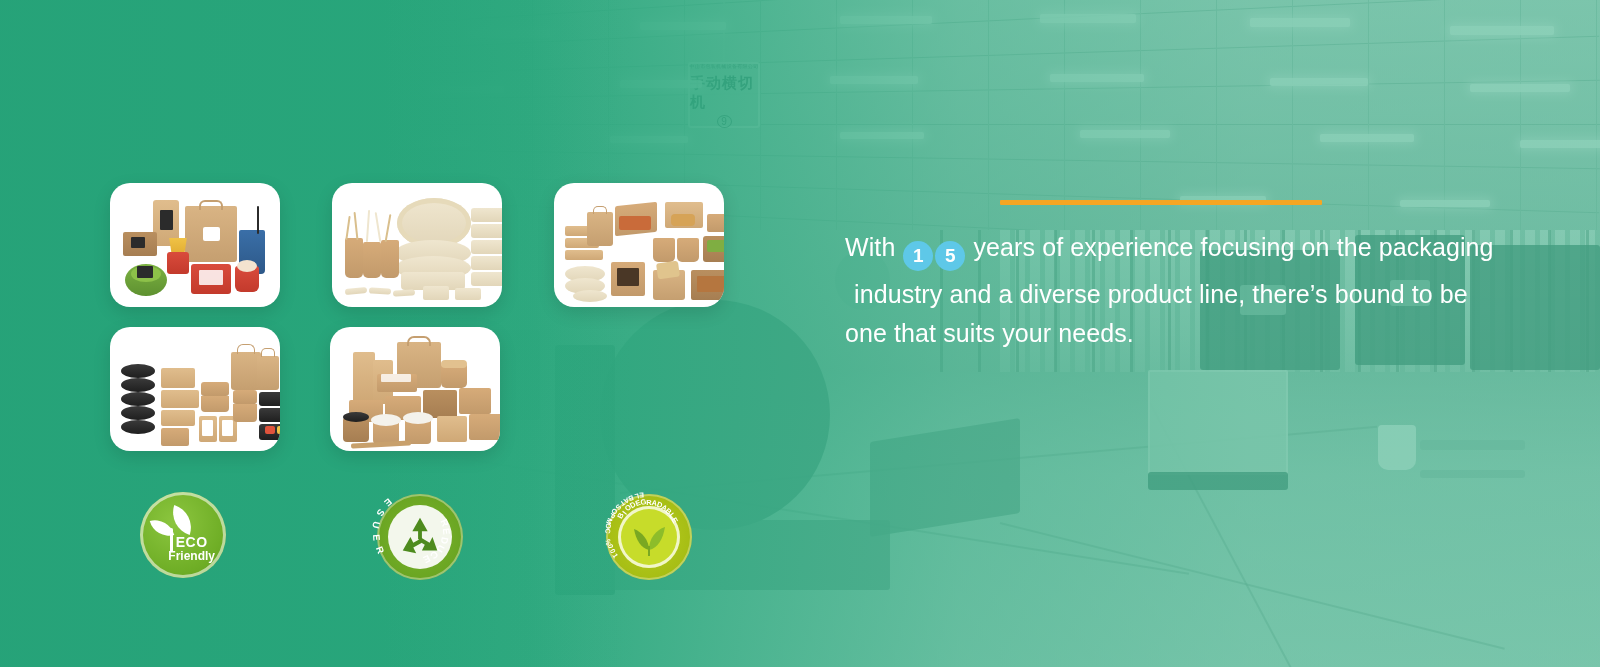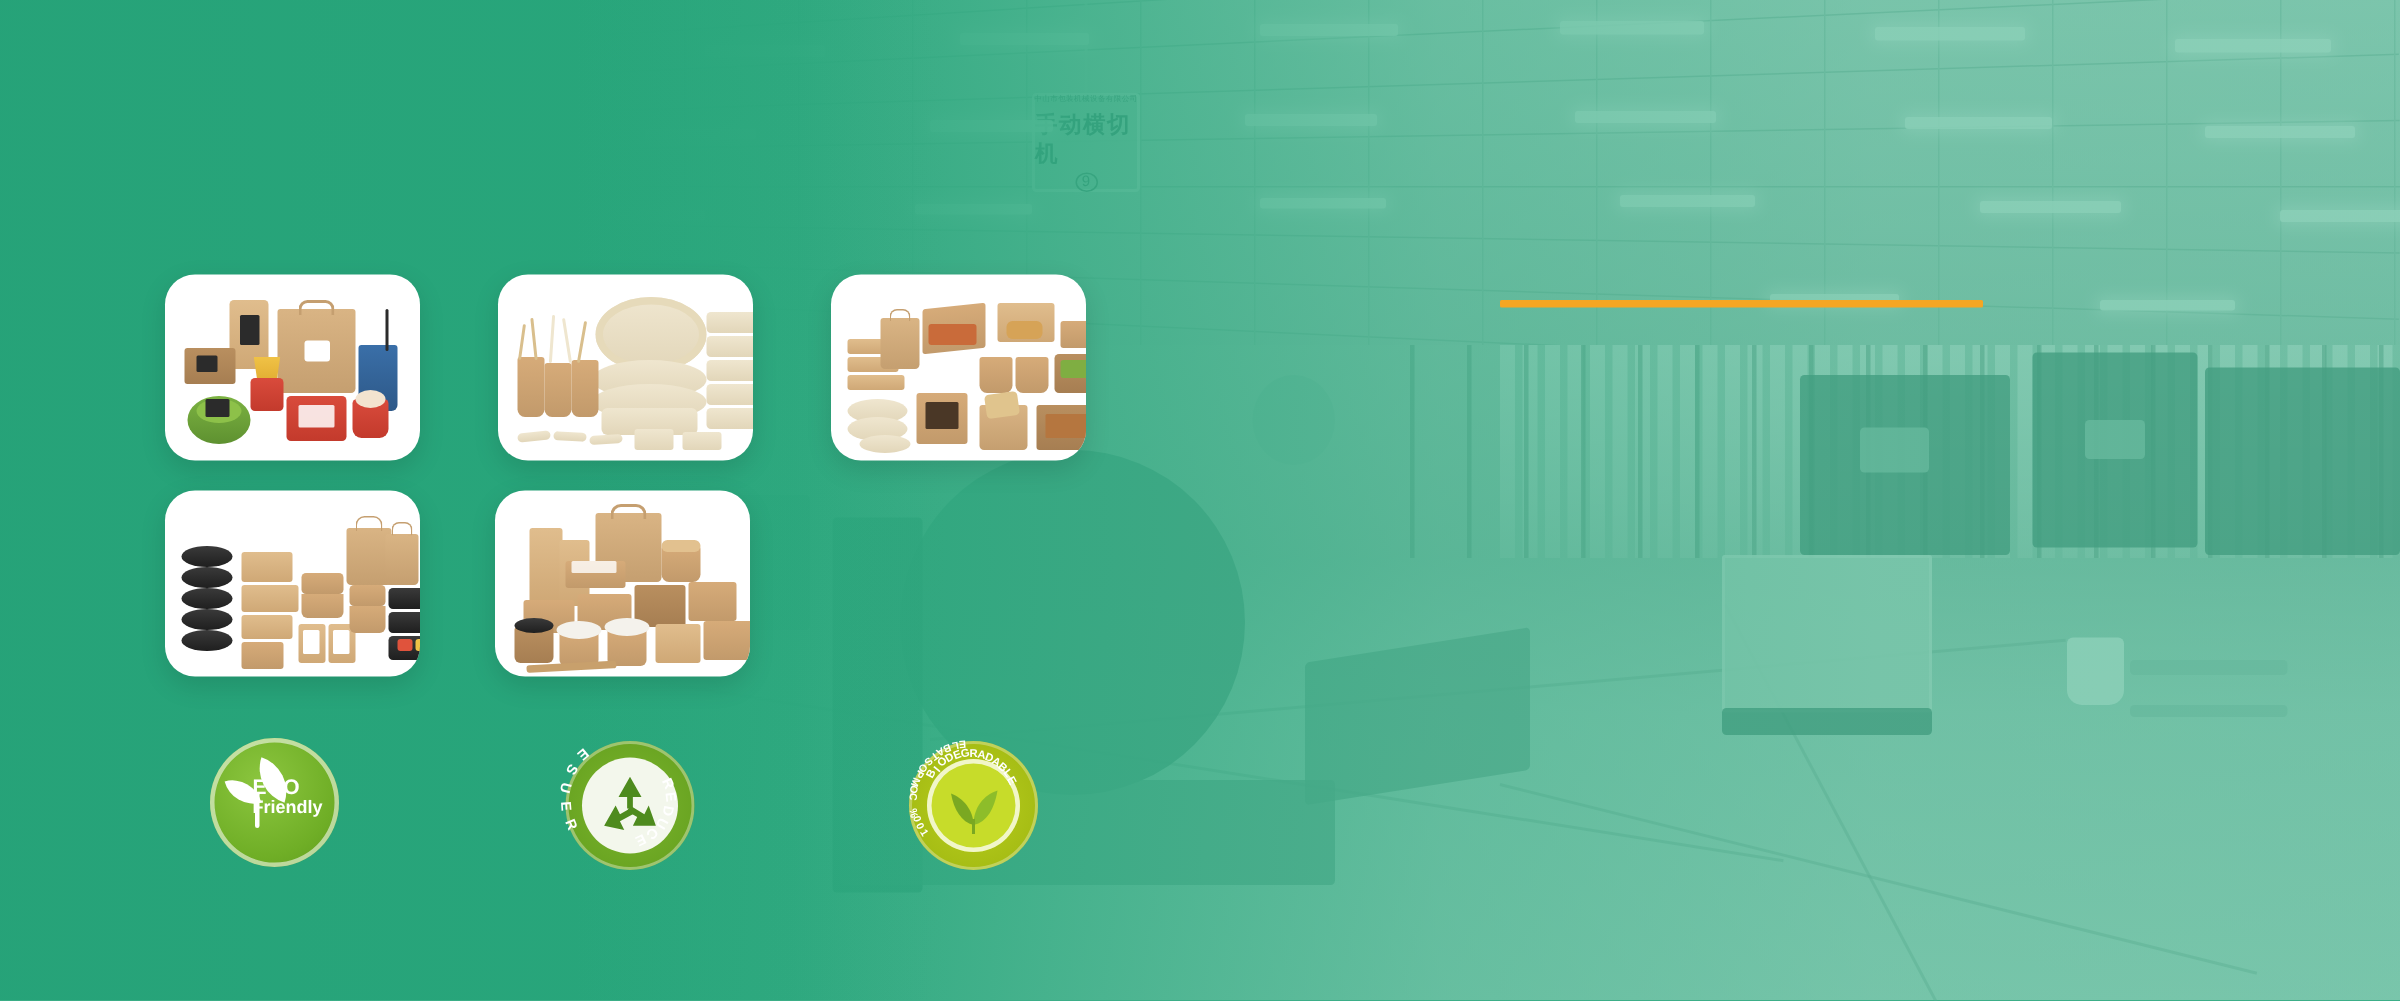--- a/index.html
+++ b/index.html
@@ -153,22 +153,22 @@
   .badges{ position:absolute; left:140px; top:492px; width:600px; height:100px; }
   .badge{ position:absolute; width:86px; height:86px; border-radius:50%; }
 
   .badge-eco{
     left:0; top:0;
     background:radial-gradient(circle at 40% 35%,#8cc63f 0%,#6fae26 65%,#5d9a1e 100%);
     box-shadow:inset 0 0 0 3px rgba(255,255,255,.55);
     display:flex; align-items:flex-end; justify-content:center;
   }
   .badge-eco .eco-text{
-    position:absolute; right:11px; bottom:34px;
-    color:#fff; font-weight:700; text-align:left; line-height:1;
+    position:absolute; right:11px; bottom:16px;
+    color:#fff; font-weight:700; text-align:center; line-height:1;
   }
   .badge-eco .eco-1{ font-size:14px; letter-spacing:.5px; display:block; }
   .badge-eco .eco-2{ font-size:12px; display:block; margin-top:1px; }
   .leafpair{ position:absolute; left:12px; top:16px; width:44px; height:46px; }
   .leafpair .lf{
     position:absolute; background:#fff; border-radius:0 100% 0 100%;
   }
   .leafpair .stem{ position:absolute; background:#fff; width:2.5px; border-radius:2px; }
 
   .badge-rec{
@@ -621,15 +621,24 @@
             <span style="transform:translate(-50%,-50%) translate(-11.82px,-32.94px) rotate(520.2666666666667deg);font-size:7px;color:#ffffff;">B</span>
             <span style="transform:translate(-50%,-50%) translate(-7.20px,-34.25px) rotate(528.1333333333333deg);font-size:7px;color:#ffffff;">L</span>
             <span style="transform:translate(-50%,-50%) translate(-2.44px,-34.91px) rotate(536deg);font-size:7px;color:#ffffff;">E</span>
           </div>
         </div>
     </div>
   </div>
 
   <div class="content">
     <div class="rule"></div>
+    <div class="sub">
+      <span class="l1">
+        <span>With</span>
+        <span class="num">1</span><span class="num">5</span>
+        <span>years of experience focusing on the packaging</span>
+      </span>
+      <span class="l2">industry and a diverse product line, there’s bound to be</span>
+      <span class="l3">one that suits your needs.</span>
+    </div>
   </div>
 
 </div>
 
 </body></html>

